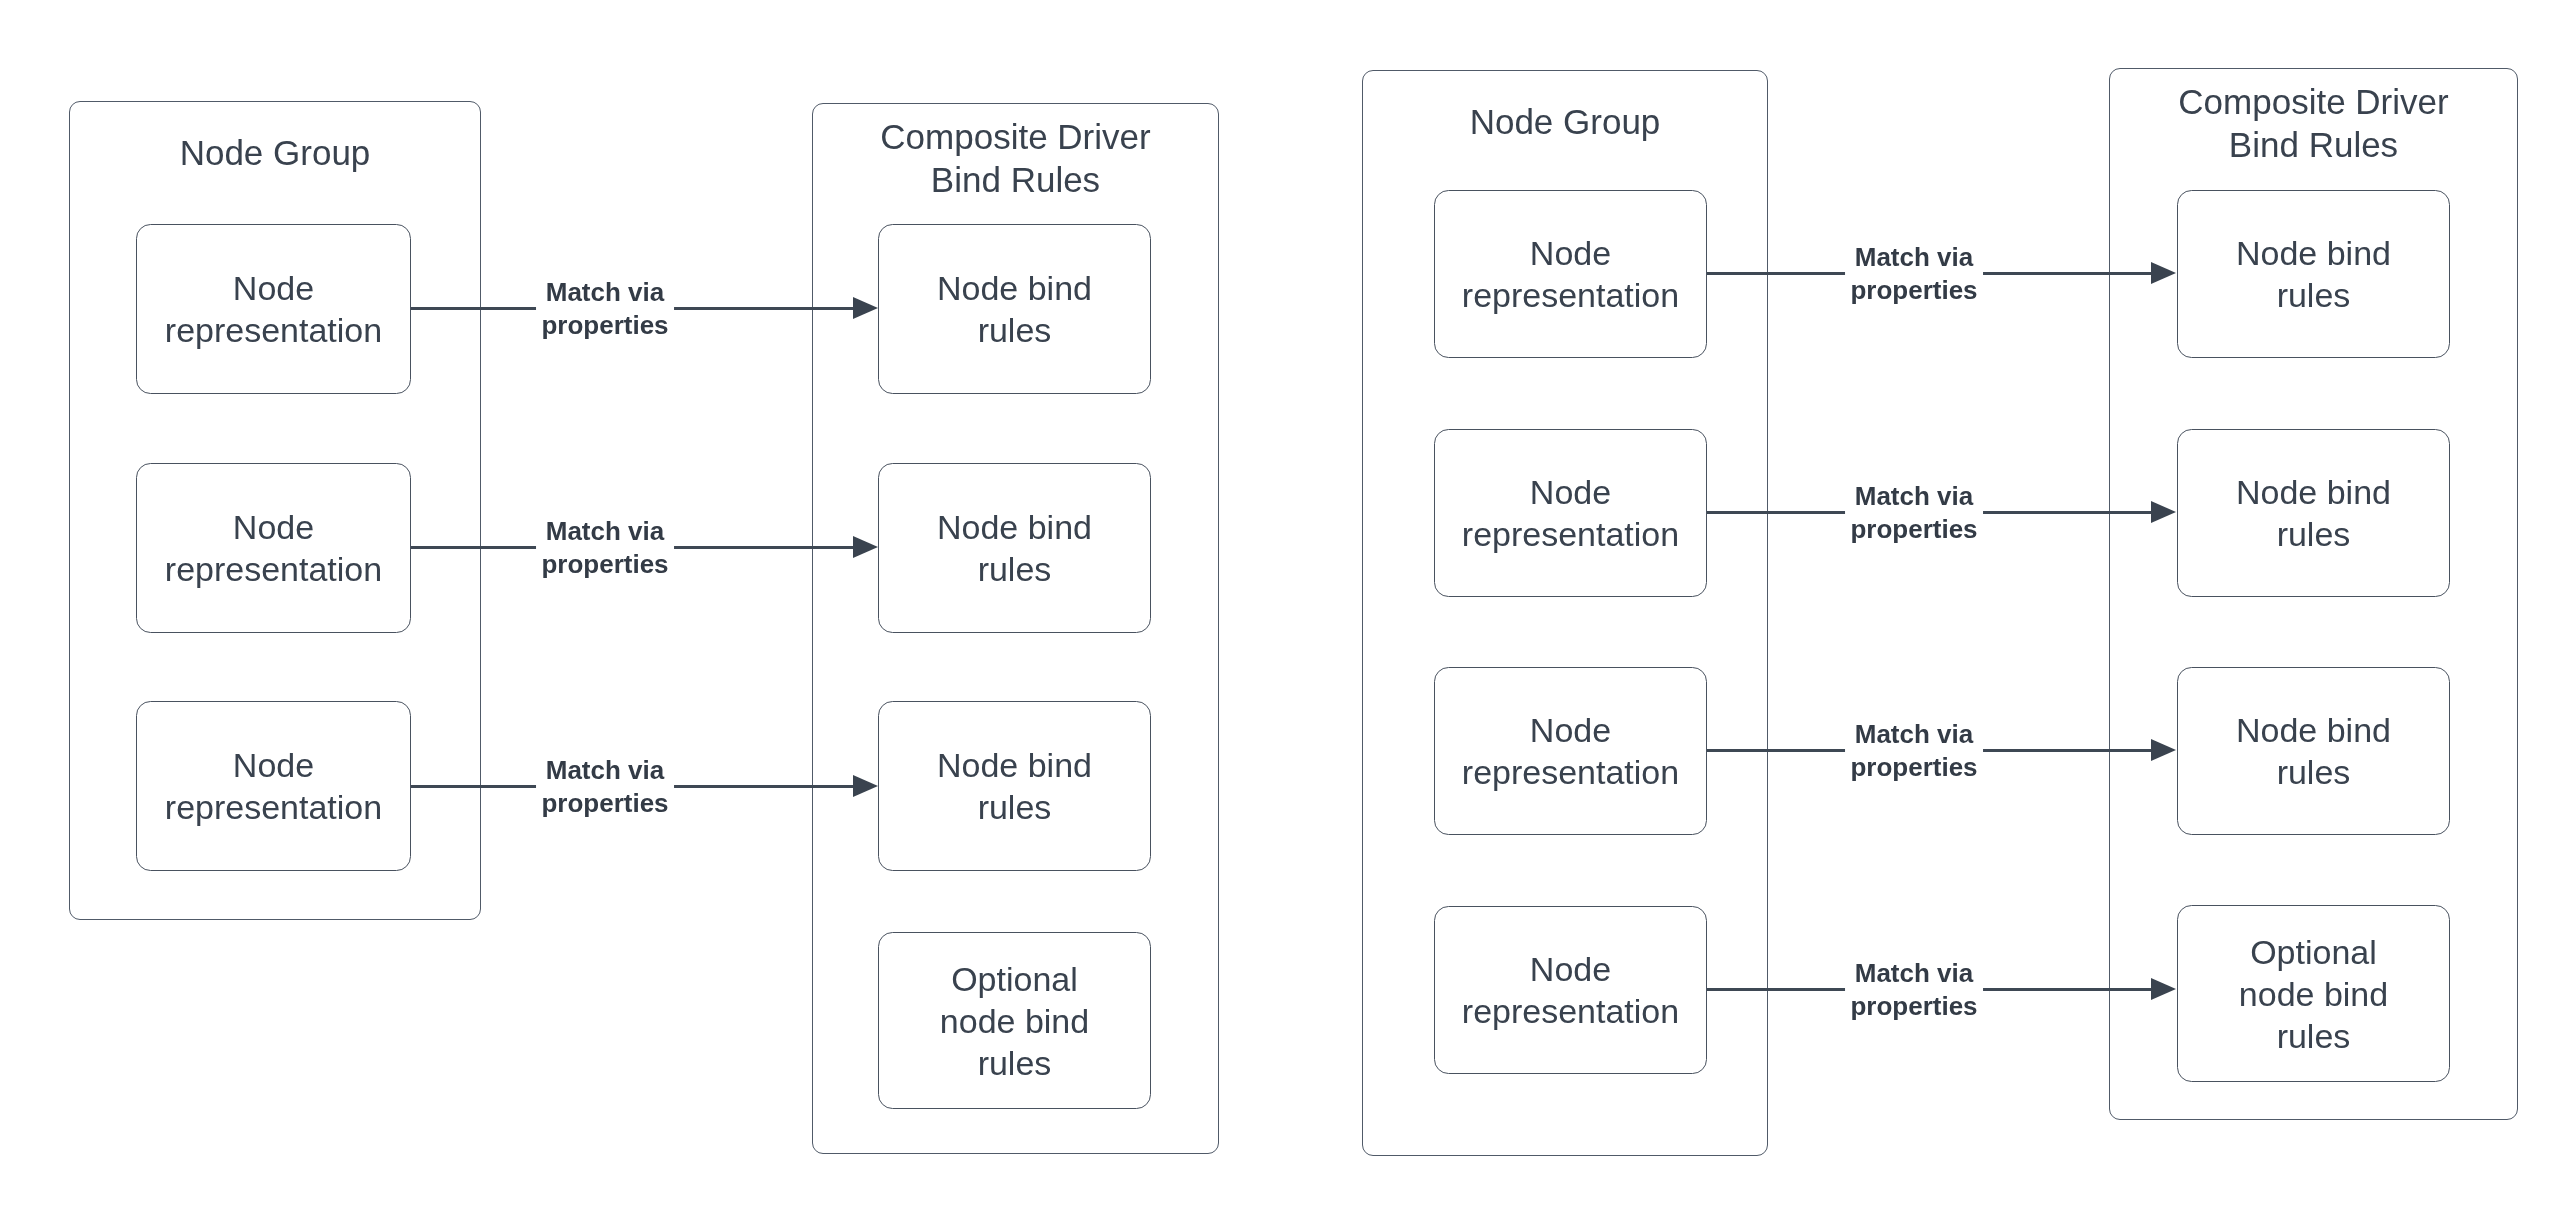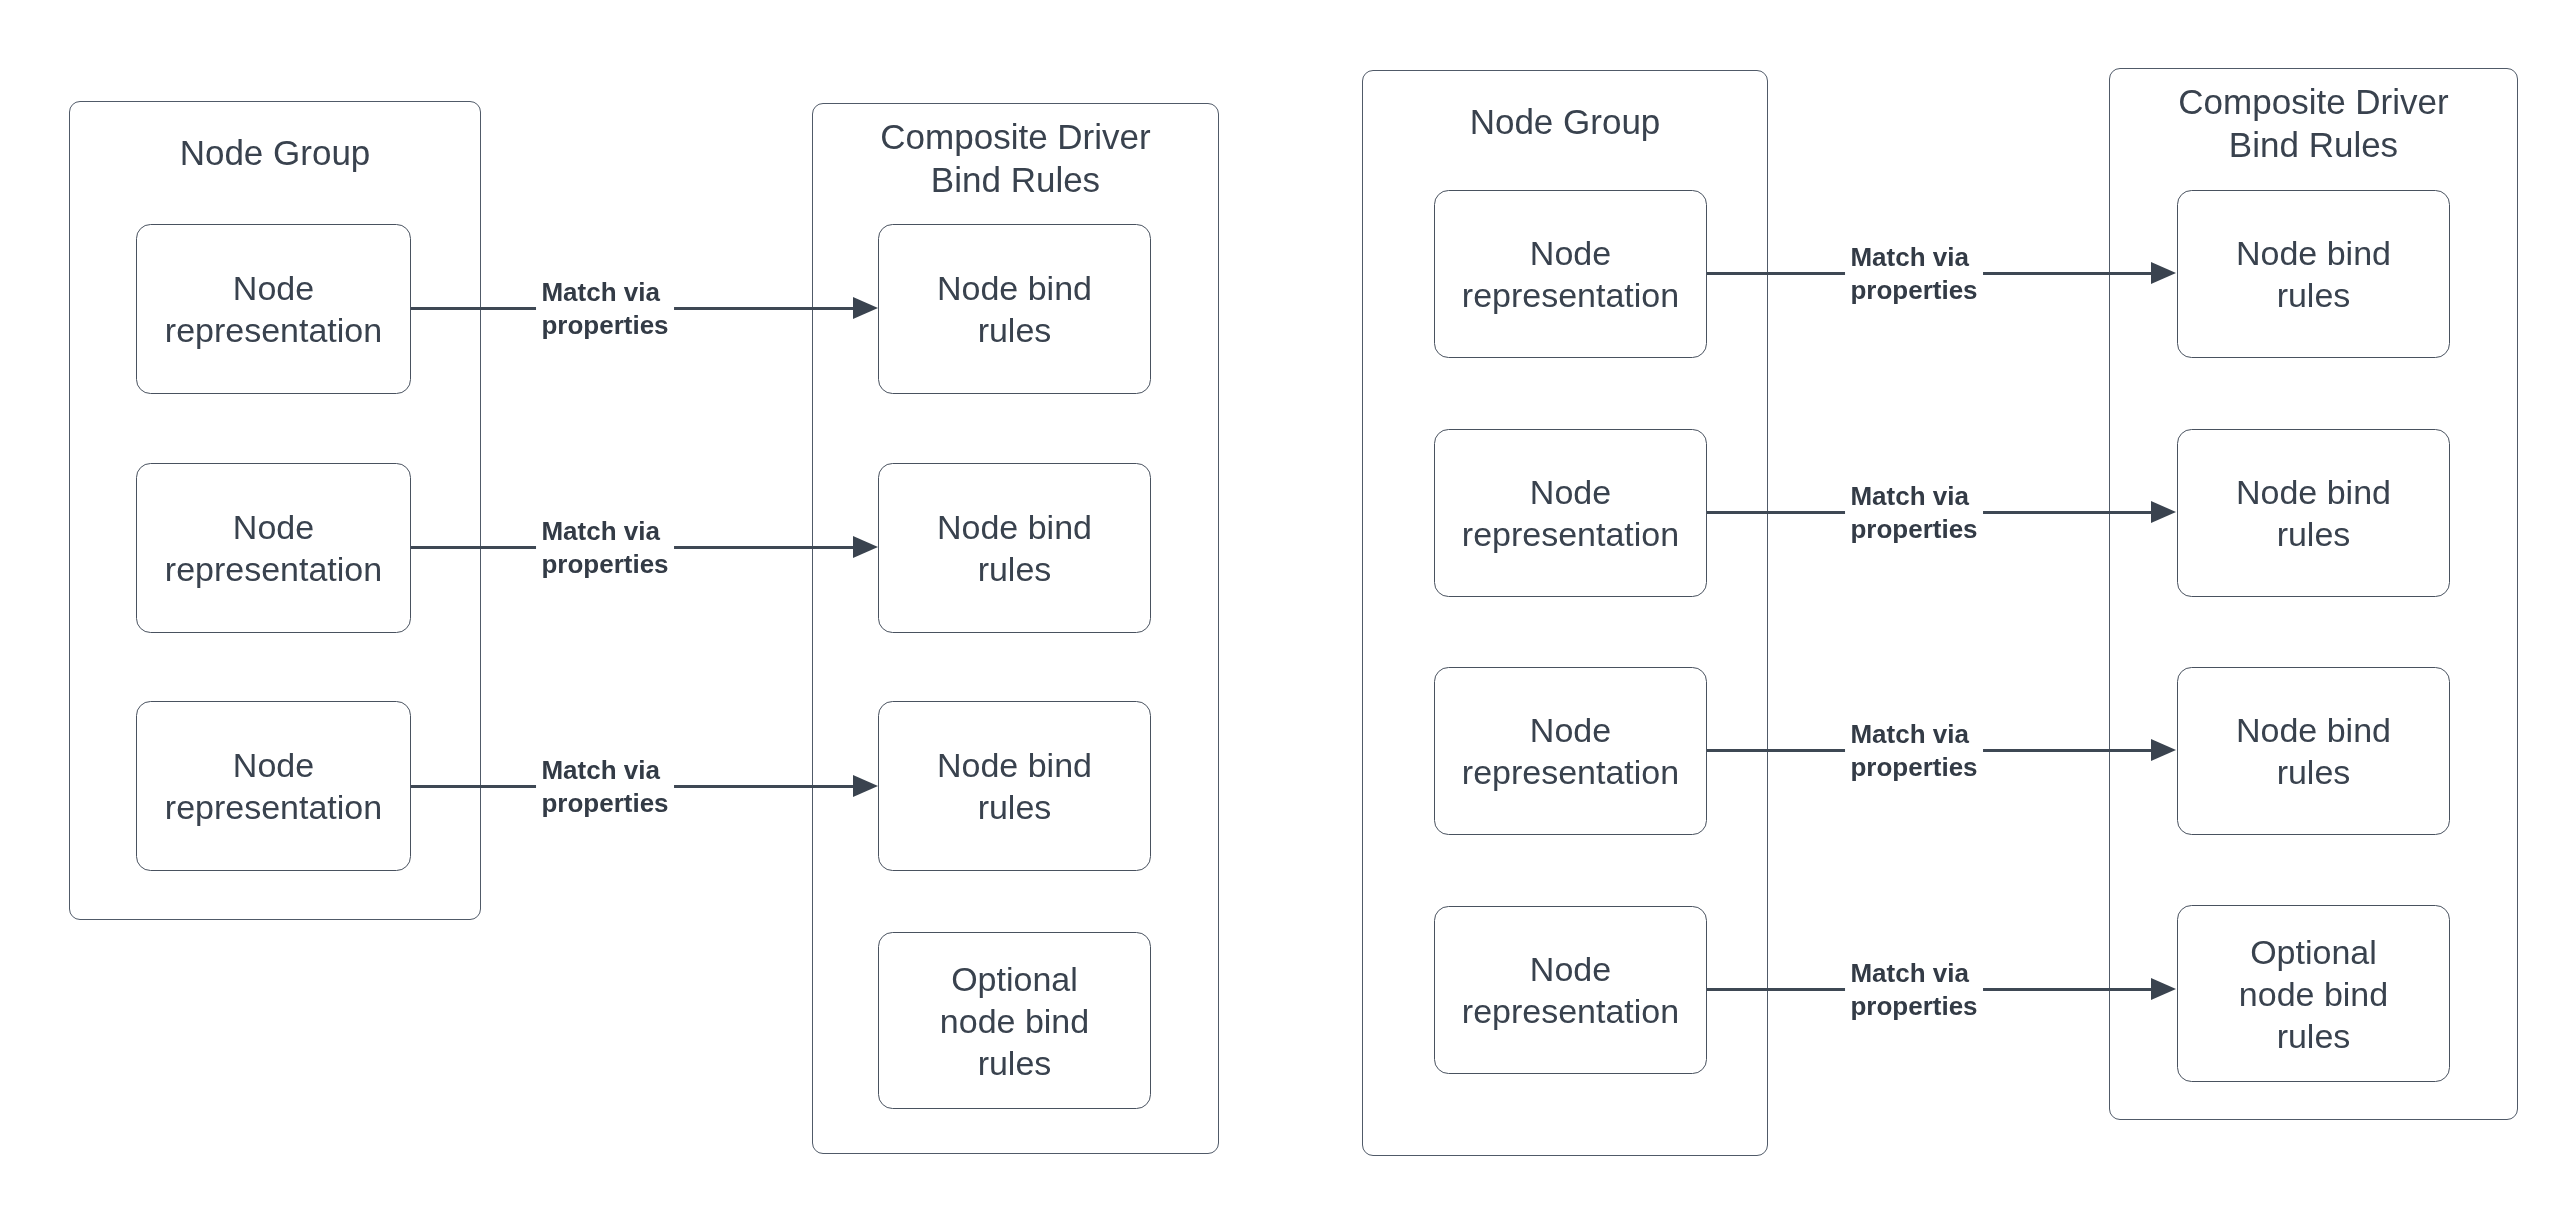--- a/index.html
+++ b/index.html
@@ -27,21 +27,21 @@
   .edge-line { position:absolute; height:2.7px; background:#3e4854; z-index:2; }
   .arrowhead {
     position:absolute; width:0; height:0; z-index:2;
     border-top:11.8px solid transparent; border-bottom:11.8px solid transparent;
     border-left:25px solid #3a434f;
   }
   .edge-label {
     position:absolute; transform:translate(-50%,-50%);
     background:#ffffff; padding:0.9px 5.4px; z-index:4;
     font-size:26px; font-weight:bold; line-height:33px;
-    color:#333b46; text-align:left; white-space:pre-line;
+    color:#333b46; text-align:center; white-space:pre-line;
   }
 </style>
 </head>
 <body>
 
 <div class="canvas">
 
   <div class="container-box" style="left:69px; top:101px; width:412px; height:819px;">
     <div class="container-title pt-group">Node Group</div>
   </div>

